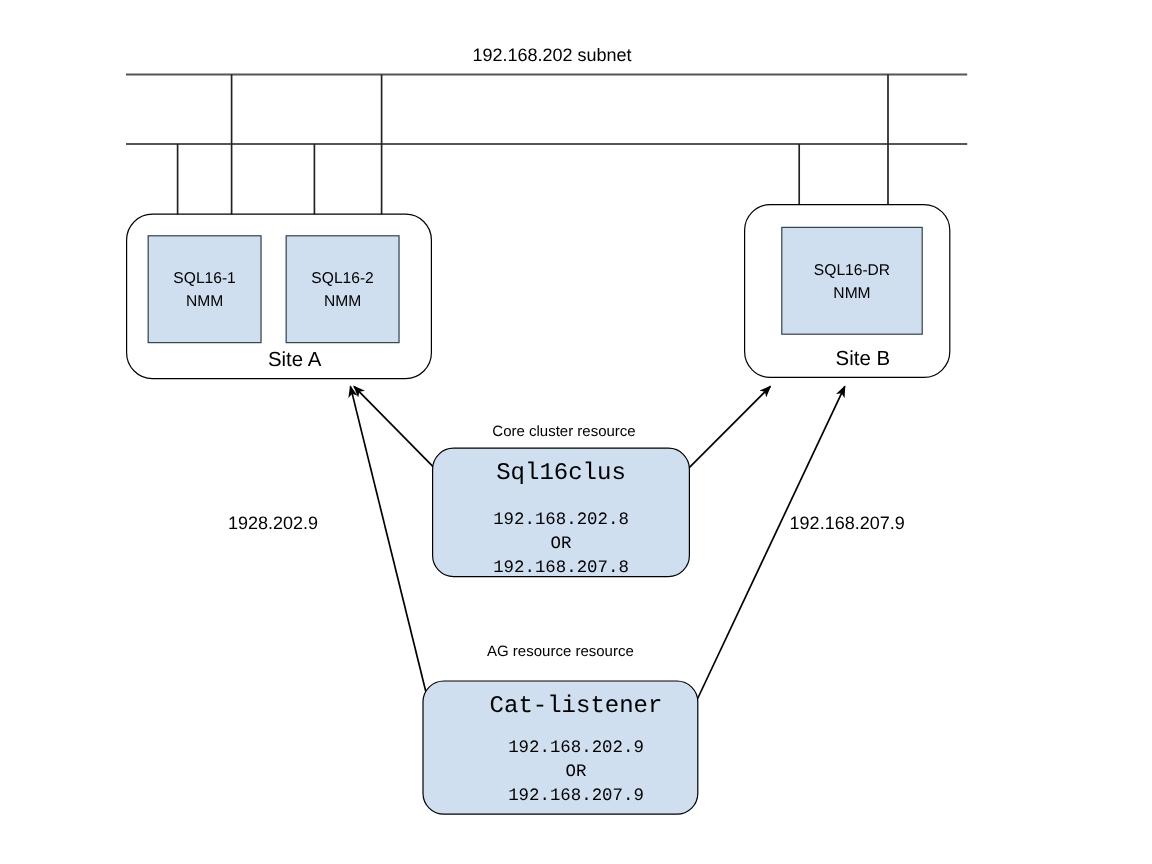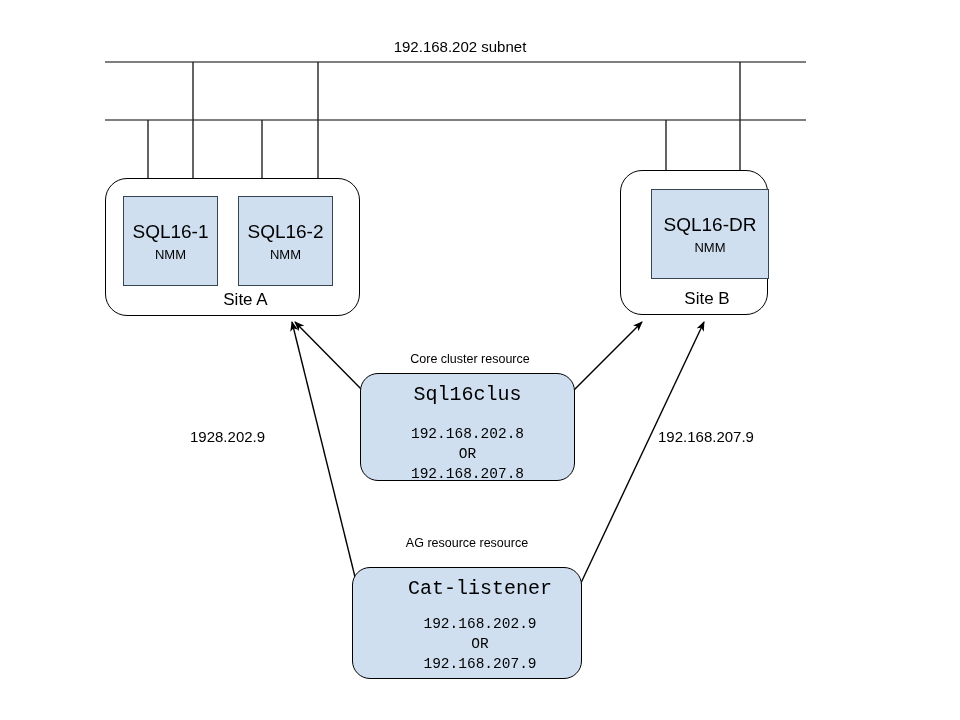--- a/index.html
+++ b/index.html
@@ -71,21 +71,21 @@
     position: absolute;
     background: #cfdff0;
     border: 1.1px solid #36454f;
     box-sizing: border-box;
     display: flex;
     flex-direction: column;
     align-items: center;
     justify-content: center;
   }
   .node-title {
-    font-size: 19px;
+    font-size: 13px;
     color: #000;
     margin-bottom: 4px;
   }
   .node-sub {
     font-size: 13px;
     color: #000;
   }
 
   
   .resource {
@@ -152,21 +152,21 @@
     </div>
 
     <div class="node" style="left:132px; top:17px; width:95px; height:90px;">
       <div class="node-title">SQL16-2</div>
       <div class="node-sub">NMM</div>
     </div>
 
     <div class="site-name">Site A</div>
   </div>
 
-  <div class="site" style="left:620px; top:170px; width:148px; height:145px;">
+  <div class="site" style="left:620px; top:170px; width:172px; height:145px;">
 
     <div class="node" style="left:30px; top:18px; width:118px; height:90px;">
       <div class="node-title">SQL16-DR</div>
       <div class="node-sub">NMM</div>
     </div>
 
     <div class="site-name">Site B</div>
   </div>
 
   <div class="lbl caption" style="left:355px; top:352px; width:230px;">Core cluster resource</div>

